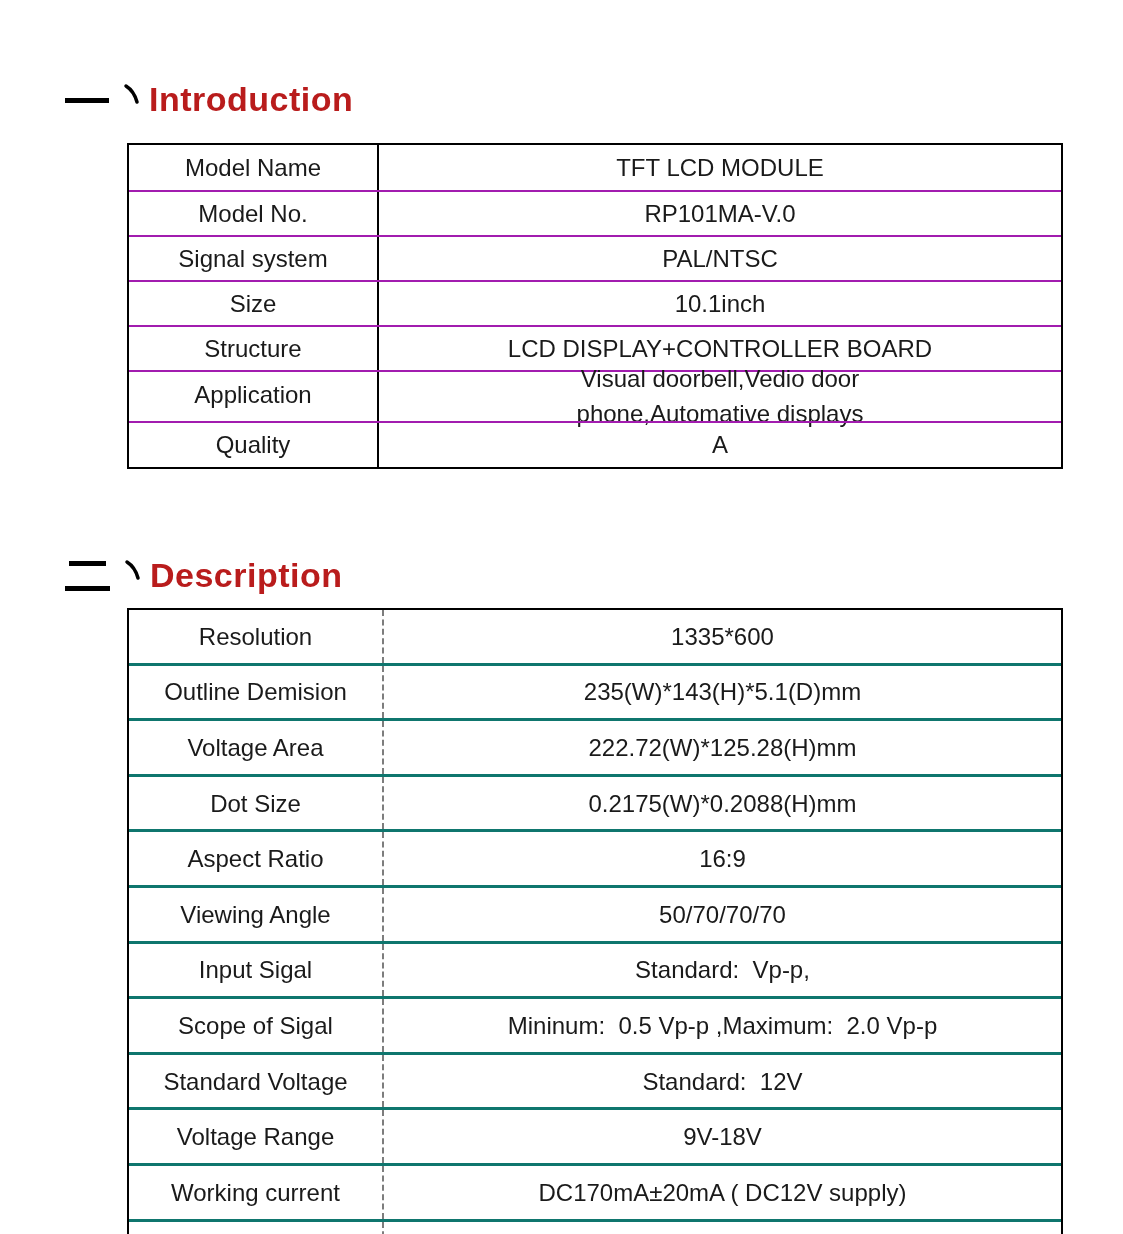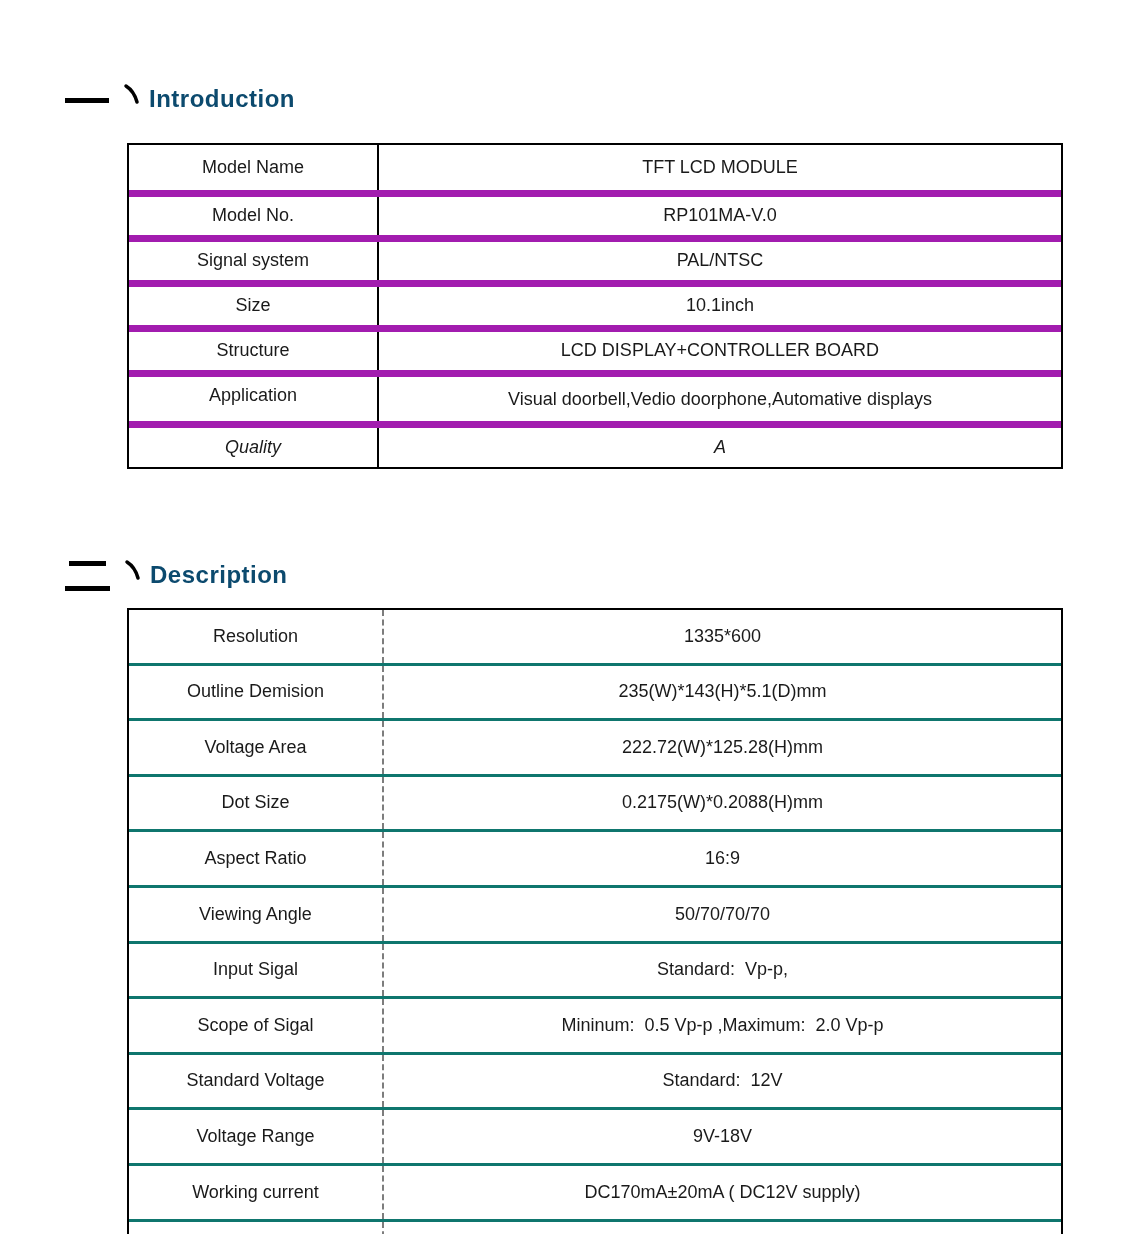--- a/index.html
+++ b/index.html
@@ -15,23 +15,23 @@
 
   
   .section-heading {
     position: absolute;
     left: 65px;
     height: 46px;
     display: flex;
     align-items: center;
   }
   .heading-title {
-    font-size: 24px;
+    font-size: 34px;
     font-weight: bold;
-    color: #0c4a6e;
+    color: #b91c1c;
     letter-spacing: 0.5px;
     white-space: pre;
   }
   
   .marker-one { width: 44px; height: 5px; background: #000; margin-top: 3px; }
   .marker-two {
     width: 45px; height: 30px; margin-top: 2px;
     display: flex; flex-direction: column;
     align-items: center; justify-content: space-between;
   }
@@ -47,39 +47,39 @@
     border: 2px solid #000;
     background: #fff;
     display: flex;
     flex-direction: column;
   }
   .spec-row { display: flex; width: 100%; }
   .cell {
     display: flex;
     align-items: center;
     justify-content: center;
-    font-size: 18px;
+    font-size: 24px;
     line-height: 1.3;
     text-align: center;
     white-space: pre-wrap;
     color: #1a1a1a;
     padding: 8px 6px;
   }
 
   
   #intro-table { top: 143px; }
-  #intro-table .spec-row { border-top: 7px solid #a21caf; }
+  #intro-table .spec-row { border-top: 2px solid #a21caf; }
   #intro-table .spec-row:first-child { border-top: none; }
   #intro-table .cell-label { width: 248px; flex: none; }
   #intro-table .cell-value { flex: 1; border-left: 2px solid #000; }
   #intro-table .row-h { height: 45px; }
   #intro-table .row-tall { height: 51px; }
-  #intro-table .row-last { height: 46px; font-style: italic; }
+  #intro-table .row-last { height: 46px; }
   #intro-table .label-top { align-items: flex-start; padding-top: 7px; }
-  .two-line-value { display: flex; flex-direction: row; align-items: center; line-height: 1.45; }
+  .two-line-value { display: flex; flex-direction: column; align-items: center; line-height: 1.45; }
 
   
   #desc-table { top: 608px; height: 724px; }
   #desc-table .spec-row { flex: 1 1 0; border-top: 3px solid #0f766e; }
   #desc-table .spec-row:first-child { border-top: none; }
   #desc-table .cell-label { width: 253px; flex: none; }
   #desc-table .cell-value { flex: 1; border-left: 2px dashed #7d7d7d; }
 </style>
 </head>
 <body>

